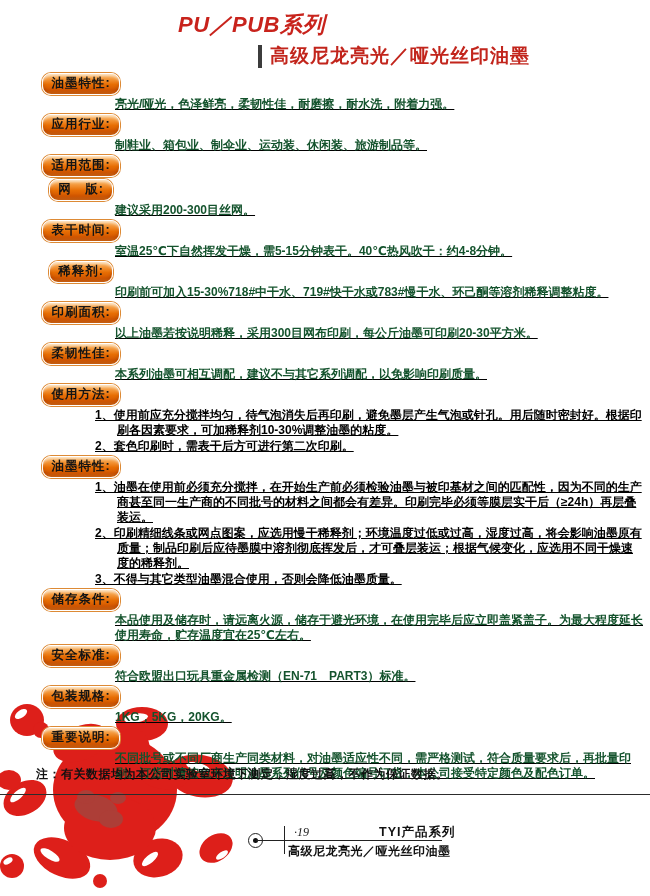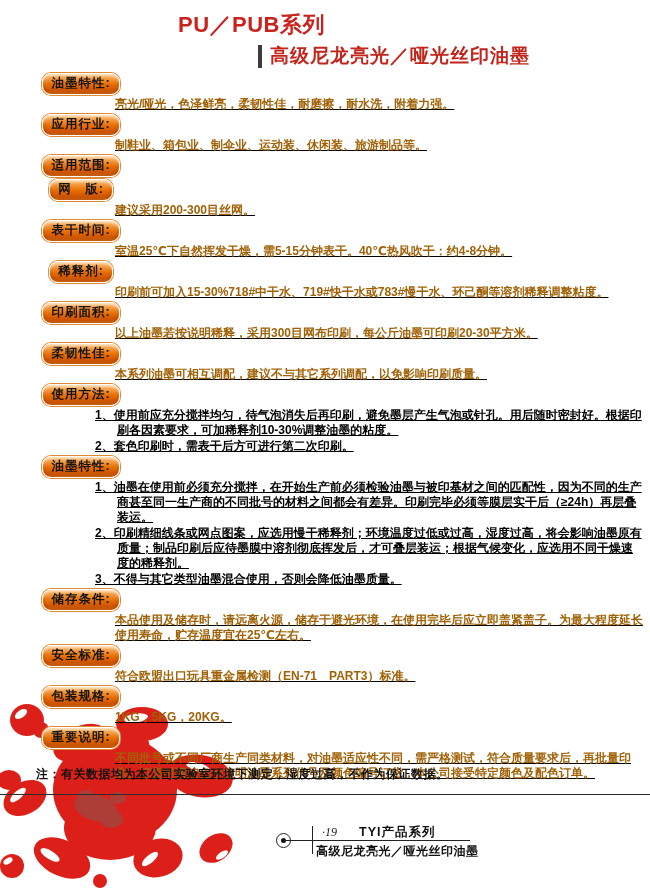--- a/index.html
+++ b/index.html
@@ -8,20 +8,21 @@
     background:#ffffff;overflow:hidden;
     font-family:"Liberation Sans","DejaVu Sans",sans-serif;
     -webkit-font-smoothing:antialiased;
   }
   
   .hdr{position:relative;z-index:2;}
   .hdr-title{
     margin:10px 0 0 178px;
     font-size:22px;font-weight:bold;letter-spacing:.5px;
     color:#c8231c;
+    font-style:italic;
   }
   .hdr-sub-row{display:flex;align-items:center;margin:3px 0 0 258px;}
   .hdr-bar{width:4px;height:23px;background:#3c3c3c;margin-right:8px;flex:0 0 auto;}
   .hdr-sub{
     font-family:"Liberation Serif","DejaVu Serif",serif;
     font-size:19px;font-weight:bold;color:#c2251c;letter-spacing:1px;
     white-space:nowrap;
   }
   
   .sections{position:relative;z-index:2;margin-top:4px;}
@@ -32,48 +33,48 @@
     padding:1px 8px 2px 8px;
     font-size:12.5px;font-weight:bold;color:#141414;letter-spacing:1px;
     background:linear-gradient(180deg,#f9b968 0%,#f29030 30%,#e76e04 52%,#d45800 80%,#e2781c 100%);
     border:1.5px solid #ffffff;
     border-radius:9px;
     box-shadow:0 0 0 1px #dd8a35, inset 0 4px 3px -2px rgba(255,255,255,.65), inset 0 -3px 3px rgba(140,45,0,.35);
     white-space:nowrap;
   }
   .sec-text{
     margin:1px 4px 1px 115px;
-    font-size:12px;line-height:15px;font-weight:bold;color:#a16207;
+    font-size:12px;line-height:15px;font-weight:bold;color:#14532d;
   }
   .sec-item{
     margin:0 8px 1px 117px;text-indent:-22px;
     font-size:12px;line-height:15px;font-weight:bold;color:#000;
   }
   
   .splat-svg{position:absolute;left:0;top:698px;z-index:1;}
   .footnote{
     position:absolute;left:36px;top:766px;z-index:3;
     font-size:12px;font-weight:bold;color:#111;letter-spacing:.5px;white-space:nowrap;
   }
   .rule{position:absolute;left:0;top:794px;width:650px;height:1px;background:#2c2c2c;z-index:3;}
   
-  .footer{position:absolute;left:268px;top:822px;width:230px;height:44px;z-index:3;text-decoration:underline;}
+  .footer{position:absolute;left:240px;top:822px;width:230px;height:44px;z-index:3;text-decoration:underline;}
   .f-circle{
     position:absolute;left:8px;top:11px;width:13px;height:13px;
     border:1.5px solid #222;border-radius:50%;background:#fff;
   }
   .f-circle::after{
     content:"";position:absolute;left:4px;top:4px;width:5px;height:5px;
     background:#111;border-radius:50%;
   }
   .f-hline{position:absolute;left:16px;top:18px;width:186px;height:1px;background:#222;}
   .f-vline{position:absolute;left:44px;top:4px;width:1px;height:28px;background:#222;}
   .f-top{position:absolute;left:54px;top:2px;display:flex;align-items:baseline;gap:22px;white-space:nowrap;}
   .f-page{font-family:"Liberation Serif","DejaVu Serif",serif;font-style:italic;font-size:12px;color:#222;}
-  .f-series{font-size:12.5px;font-weight:bold;color:#111;letter-spacing:1px;}
+  .f-series{font-size:12.5px;font-weight:bold;color:#111;letter-spacing:1px;margin-left:48px;}
   .f-product{
     position:absolute;left:48px;top:21px;
     font-size:12px;font-weight:bold;color:#111;letter-spacing:.5px;white-space:nowrap;
   }
 </style>
 </head>
 <body>
 
 <div class="page">
 

